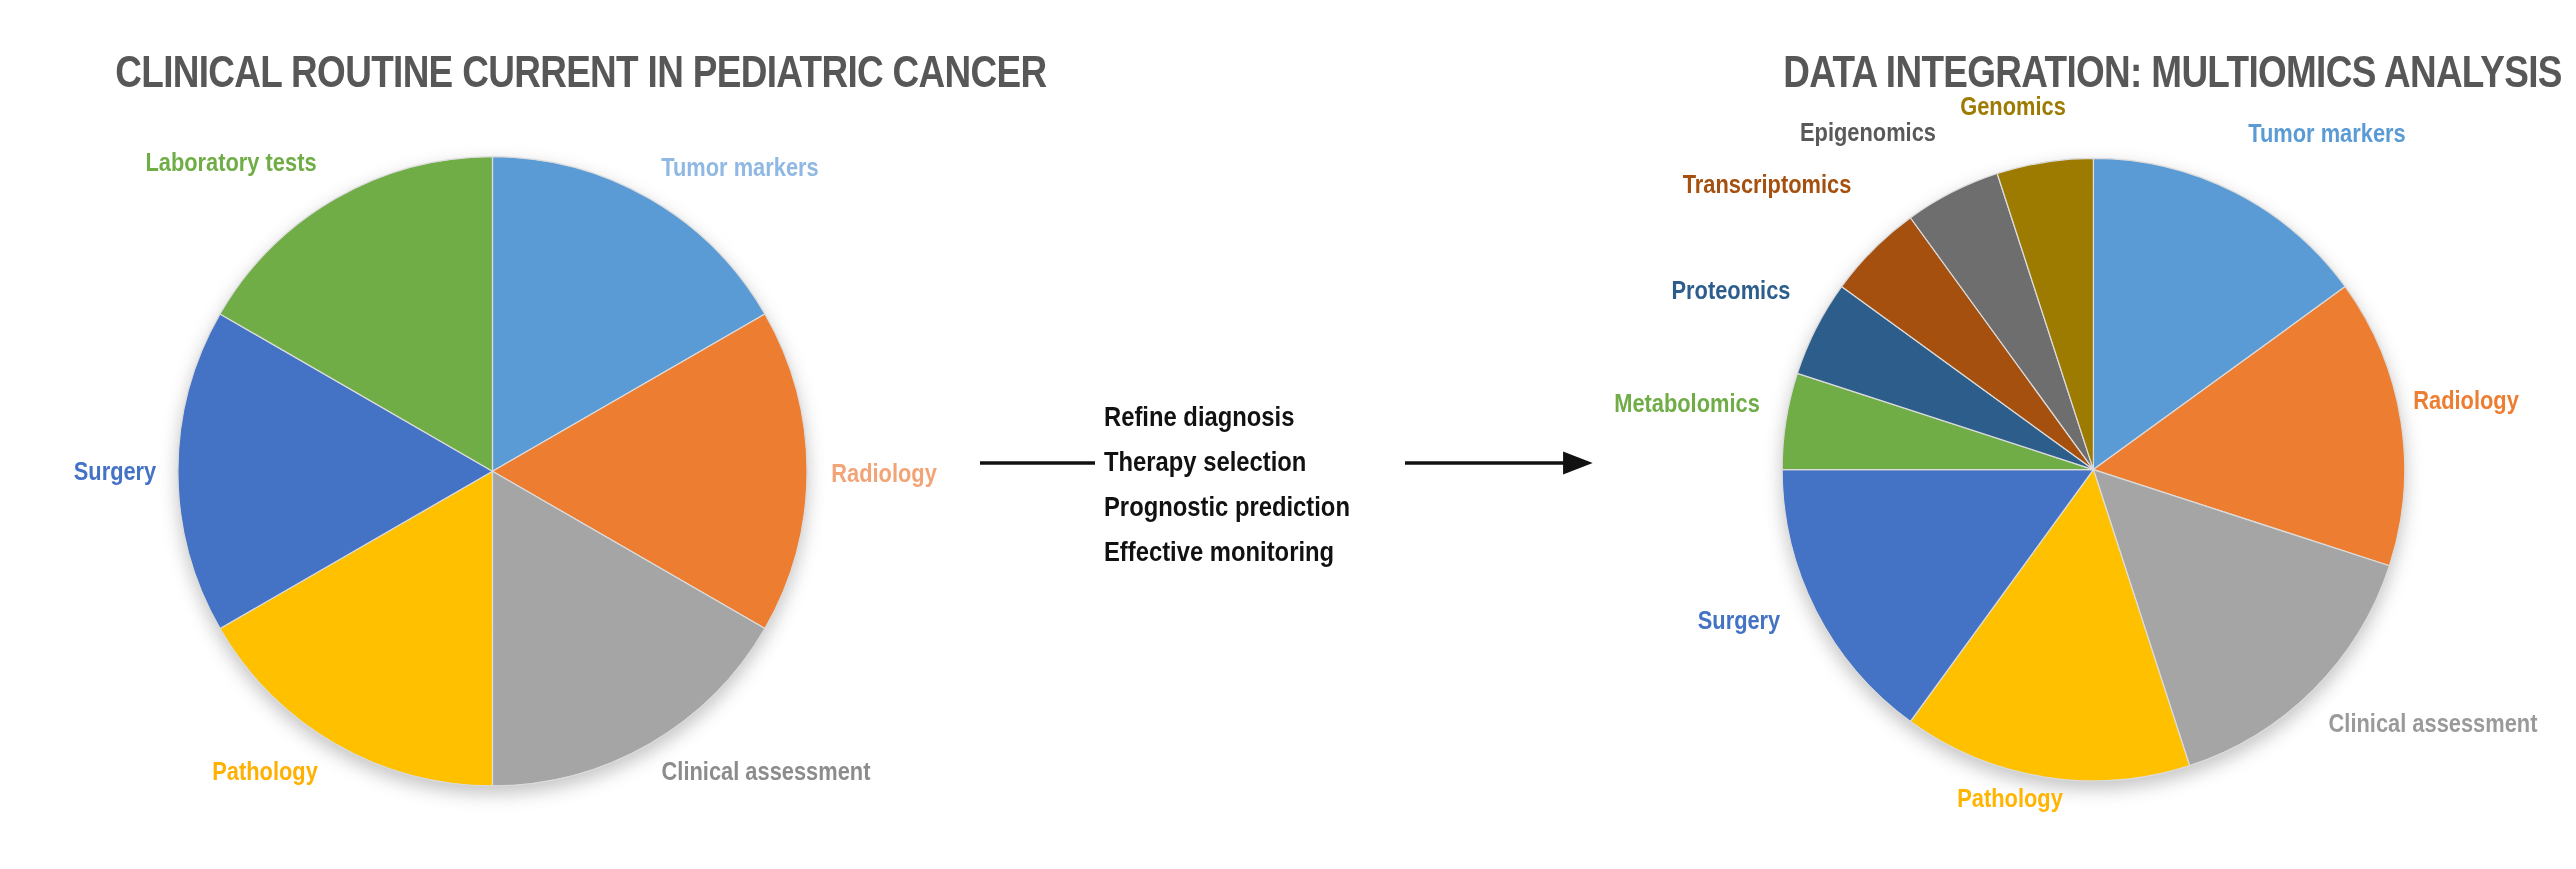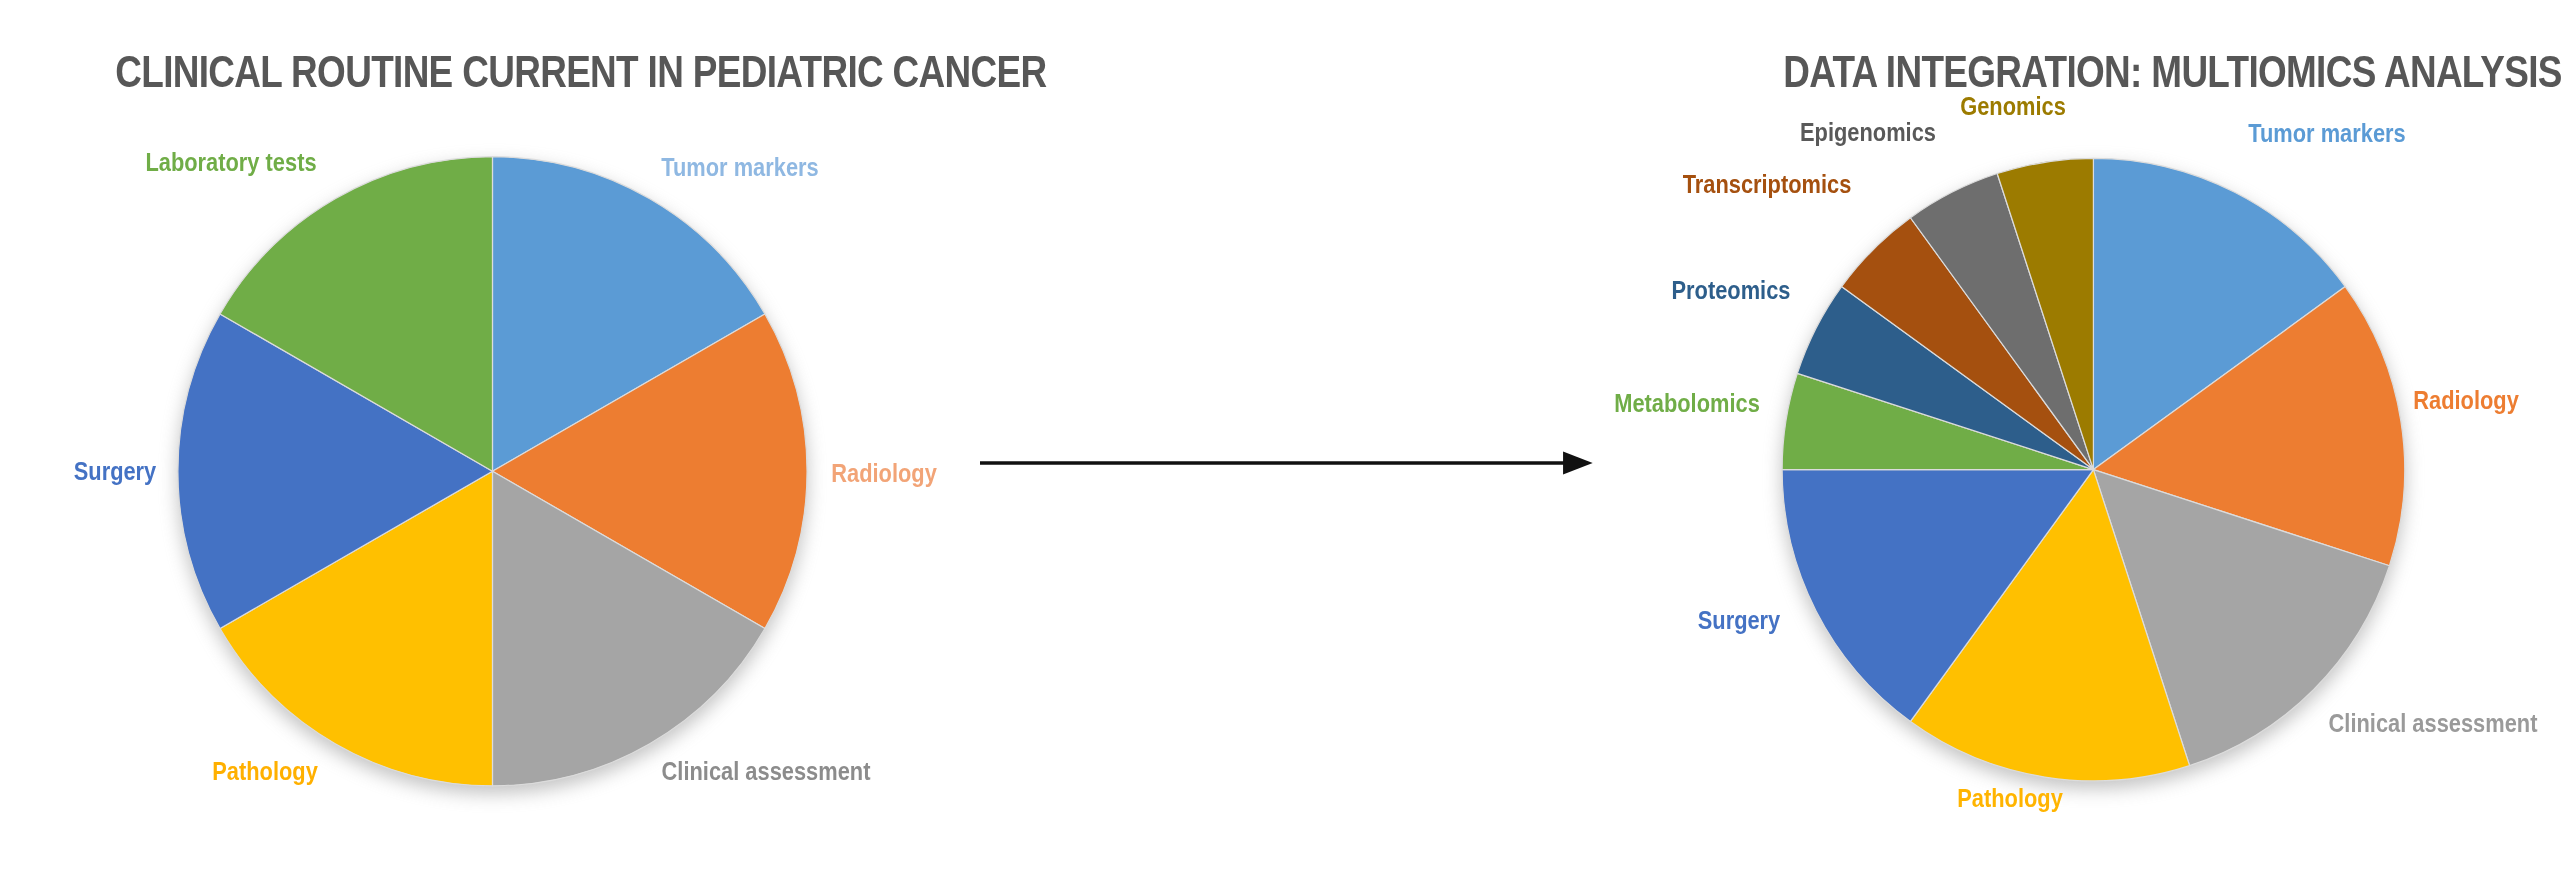--- a/index.html
+++ b/index.html
@@ -111,15 +111,21 @@
       <div class="slice-label" style="left: 2433px; top: 723px; color: rgb(154, 154, 154);">Clinical assessment</div>
       <div class="slice-label" style="left: 2010px; top: 798px; color: rgb(255, 180, 0);">Pathology</div>
       <div class="slice-label" style="left: 1739px; top: 620px; color: rgb(68, 114, 196);">Surgery</div>
       <div class="slice-label" style="left: 1687px; top: 403px; color: rgb(112, 173, 71);">Metabolomics</div>
       <div class="slice-label" style="left: 1731px; top: 290px; color: rgb(45, 94, 139);">Proteomics</div>
       <div class="slice-label" style="left: 1767px; top: 184px; color: rgb(165, 80, 15);">Transcriptomics</div>
       <div class="slice-label" style="left: 1868px; top: 132px; color: rgb(89, 89, 89);">Epigenomics</div>
       <div class="slice-label" style="left: 2013px; top: 106px; color: rgb(156, 123, 0);">Genomics</div>
     </div>
 
+  <div id="arrow-text">
+      <div class="arrow-text-line">Refine diagnosis</div>
+      <div class="arrow-text-line">Therapy selection</div>
+      <div class="arrow-text-line">Prognostic prediction</div>
+      <div class="arrow-text-line">Effective monitoring</div>
+    </div>
 
 </div>
 
 
 </body></html>

